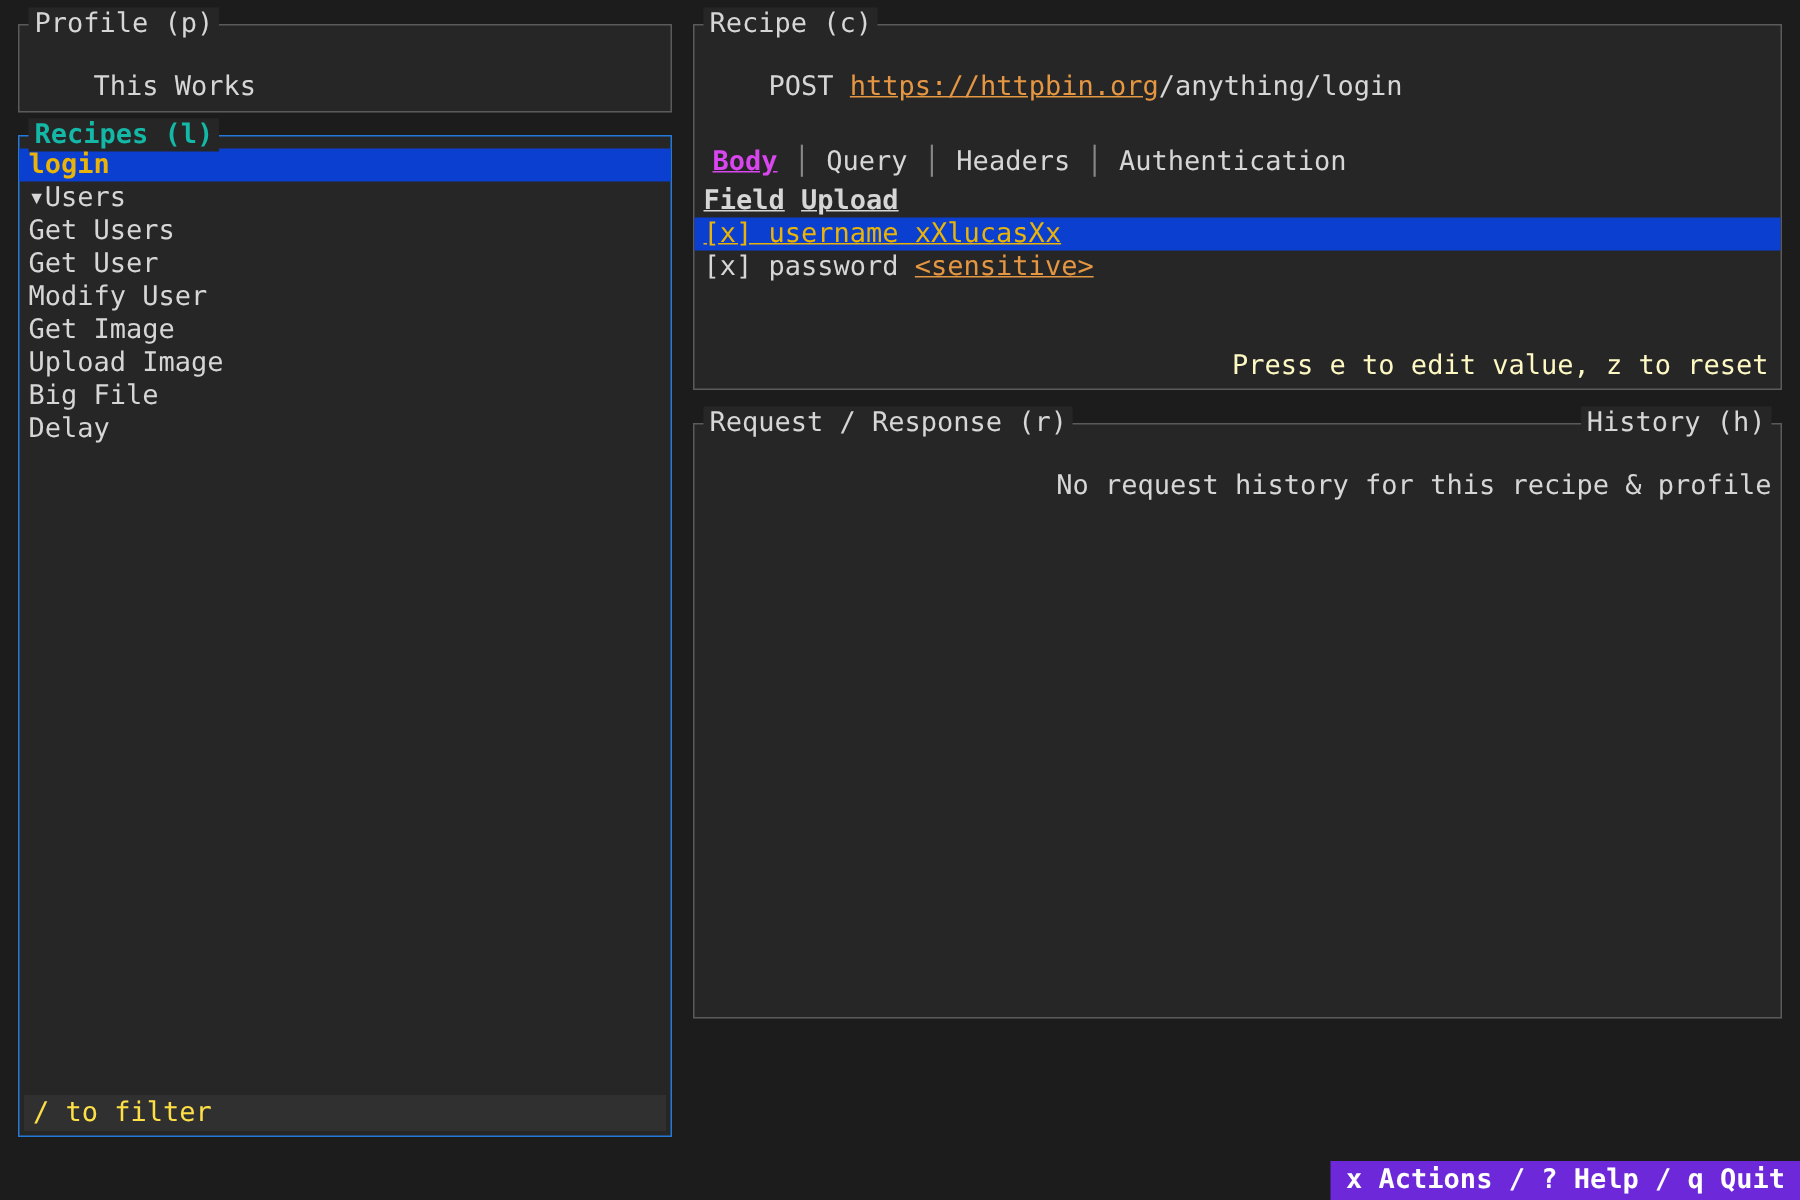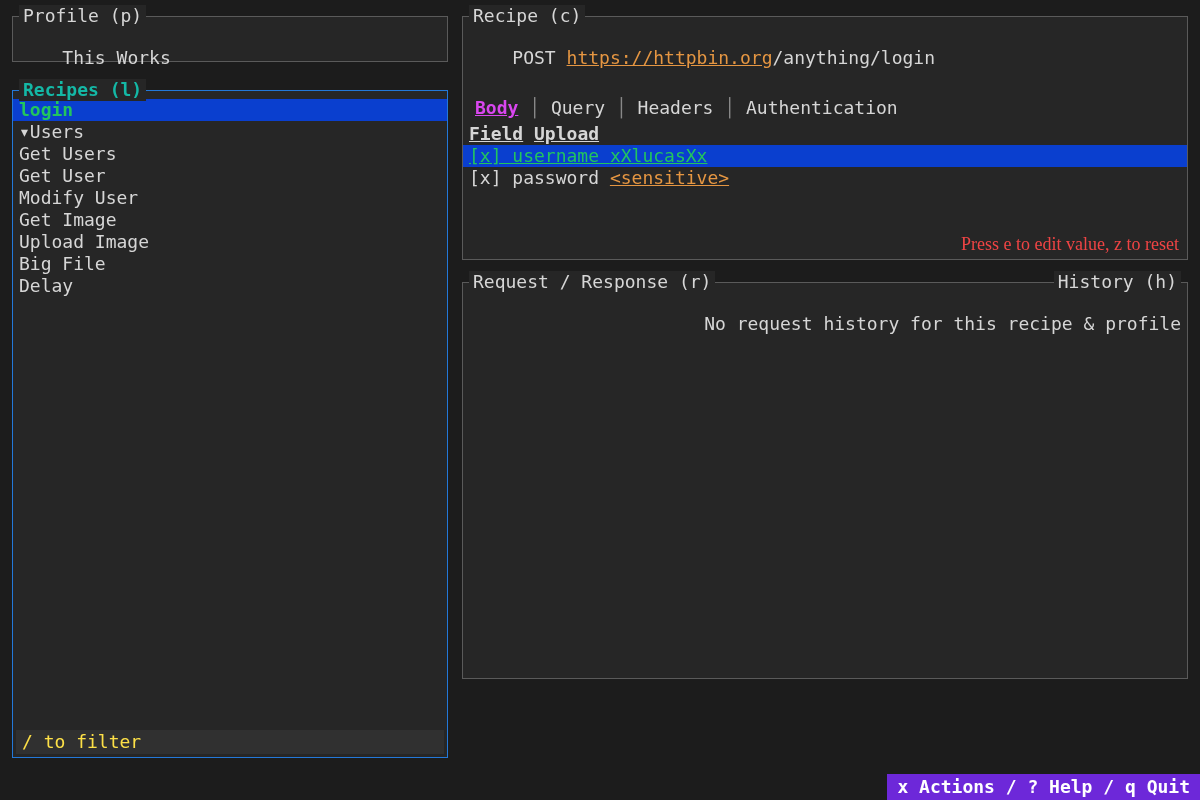--- a/index.html
+++ b/index.html
@@ -40,29 +40,29 @@
     position:absolute; left:3px; right:3px; bottom:3px;
     background:#303030; color:#fde047;
     padding:1px 6px;
   }
   .footer {
     position:absolute; bottom:0; right:0;
     background:#6d28d9; color:#ffffff;
     padding:2px 10px; font-weight:bold;
   }
   .row { display:block; padding:0 6px; }
-  .sel-row { background:#0a3fcf; color:#22c55e; }
+  .sel-row { background:#0a3fcf; color:#eab308; }
   .orange { color:#e59642; }
-  .hint { position:absolute; right:8px; bottom:4px; color:#ef4444;font-family:Liberation Serif, serif; }
+  .hint { position:absolute; right:8px; bottom:4px; color:#fef9c3; }
   .tabs span.sep { color:#888; }
 </style>
 </head>
 <body>
 
-<div class="pane border-box" style="left:12px; top:16px; width:436px; height:46px;">
+<div class="pane border-box" style="left:12px; top:16px; width:436px; height:59px;">
   <span class="title">Profile (p)</span>
   <div class="content" style="padding-top:8px;">
     <span>This Works</span>
   </div>
 </div>
 
 <div class="pane border-box focused" style="left:12px; top:90px; width:436px; height:668px;">
   <span class="title focused">Recipes (l)</span>
   <div id="recipes-list" style="padding-top:8px;">
       <div class="row sel-row" style="font-weight: bold; padding-left: 6px;">login</div>

